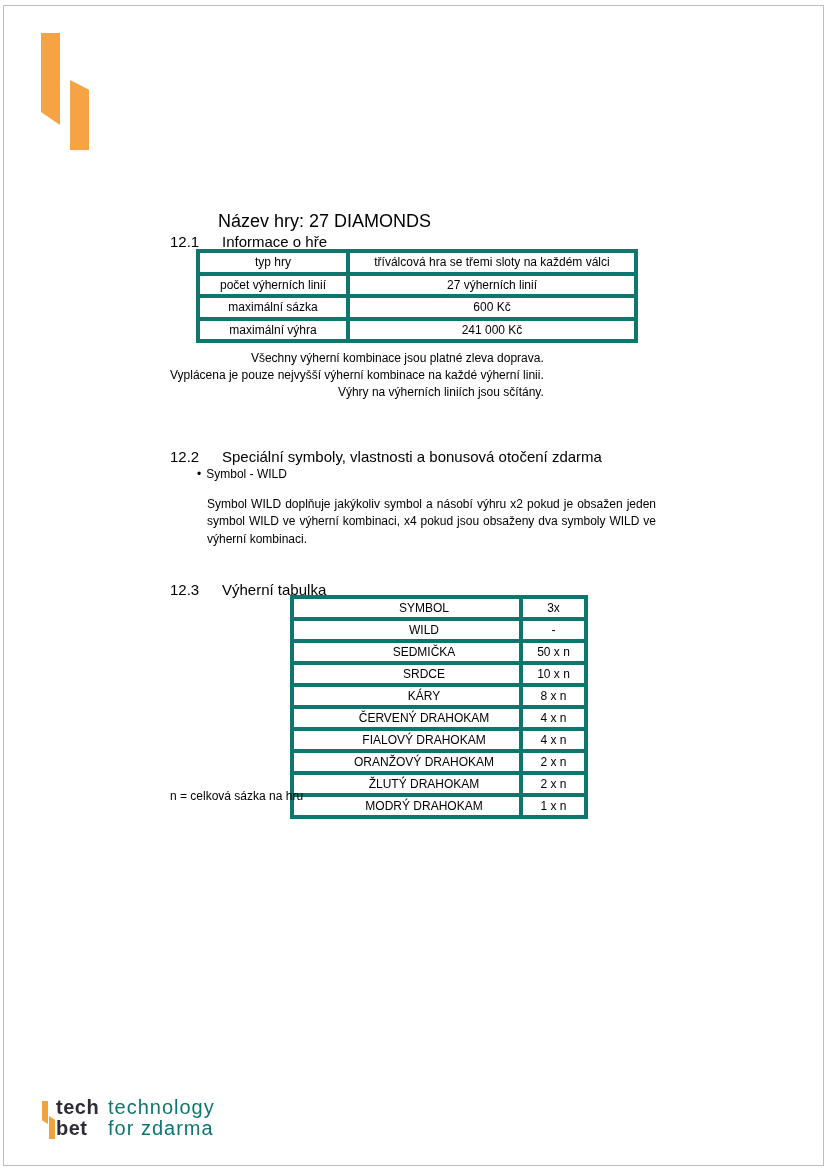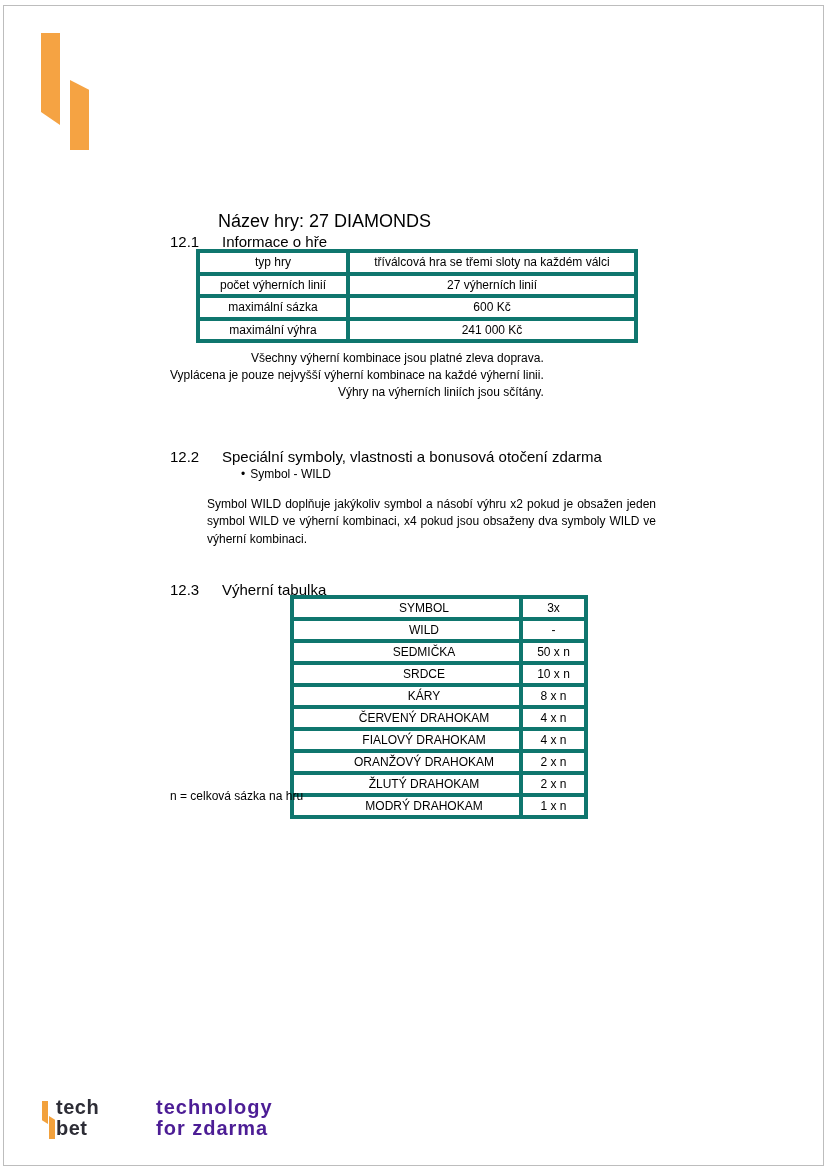--- a/index.html
+++ b/index.html
@@ -39,21 +39,21 @@
   }
   .section { position: absolute; left: 170px; font-size: 15px; line-height: 18px; margin-top: 7px; }
   .section .num { display: inline-block; width: 52px; }
   .sec-1 { top: 226px; }
   .sec-2 { top: 441px; }
   .sec-3 { top: 574px; }
 
   .rules { position: absolute; left: 170px; top: 350px; font-size: 12px; line-height: 17.2px; }
   .rules div { white-space: nowrap; text-align: right; }
 
-  .bullet-line { position: absolute; left: 197px; top: 467px; font-size: 12px; margin-left: 44px; }
+  .bullet-line { position: absolute; left: 197px; top: 467px; font-size: 12px; }
   .bullet-line .dot { margin-right: 5px; }
 
   .wild-par {
     position: absolute; left: 207px; top: 496px; width: 449px;
     font-size: 12px; line-height: 17.3px; text-align: justify;
   }
 
   .note { position: absolute; left: 170px; top: 789px; font-size: 12px; }
 
   
@@ -75,21 +75,21 @@
 
   
   .f-bar { position: absolute; background: #F2A13C; }
   .f-bar.b1 { left: 42px; top: 1101px; width: 6px; height: 23px;
     clip-path: polygon(0 0, 100% 0, 100% 100%, 0 84%); }
   .f-bar.b2 { left: 49px; top: 1116px; width: 6px; height: 23px;
     clip-path: polygon(0 0, 100% 16%, 100% 100%, 0 100%); }
   .f-text { position: absolute; left: 56px; top: 1097px; font-size: 20px; line-height: 21px; }
   .f-row { height: 21px; }
   .f-dark { display: inline-block; width: 52px; font-weight: 700; color: #2D2D36; letter-spacing: 0.5px; }
-  .f-orange { color: #4c1d95; font-weight: 700; letter-spacing: 1px; margin-left: 48px; }
+  .f-orange { color: #0f766e; font-weight: 400; letter-spacing: 1px; }
 </style>
 </head>
 <body>
 
 <div class="page">
   <div class="page-frame"></div>
 
   <div>
     <div class="logo-bar hl"></div>
     <div class="logo-bar hr"></div>

